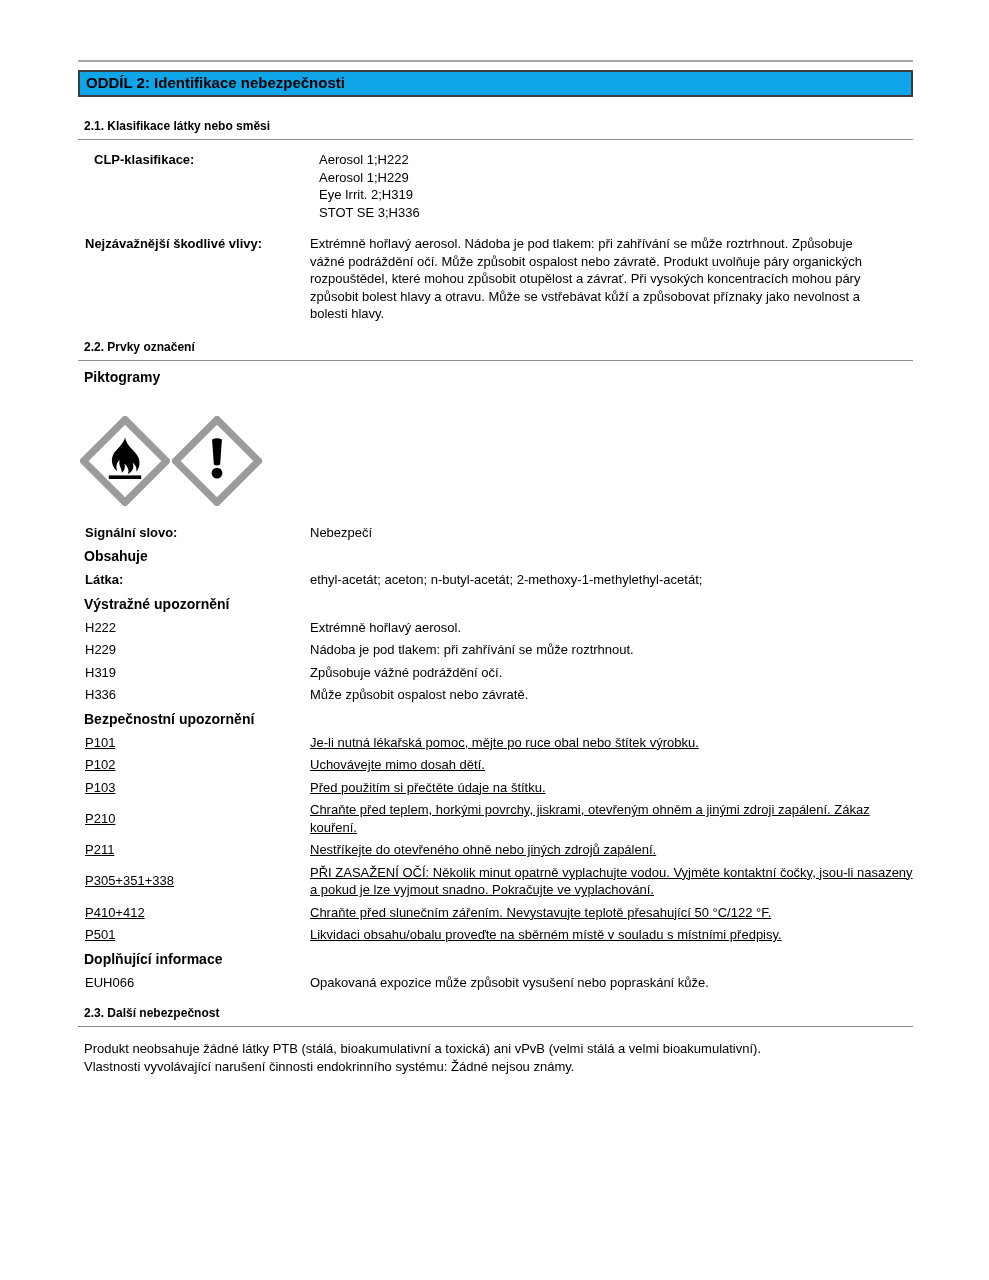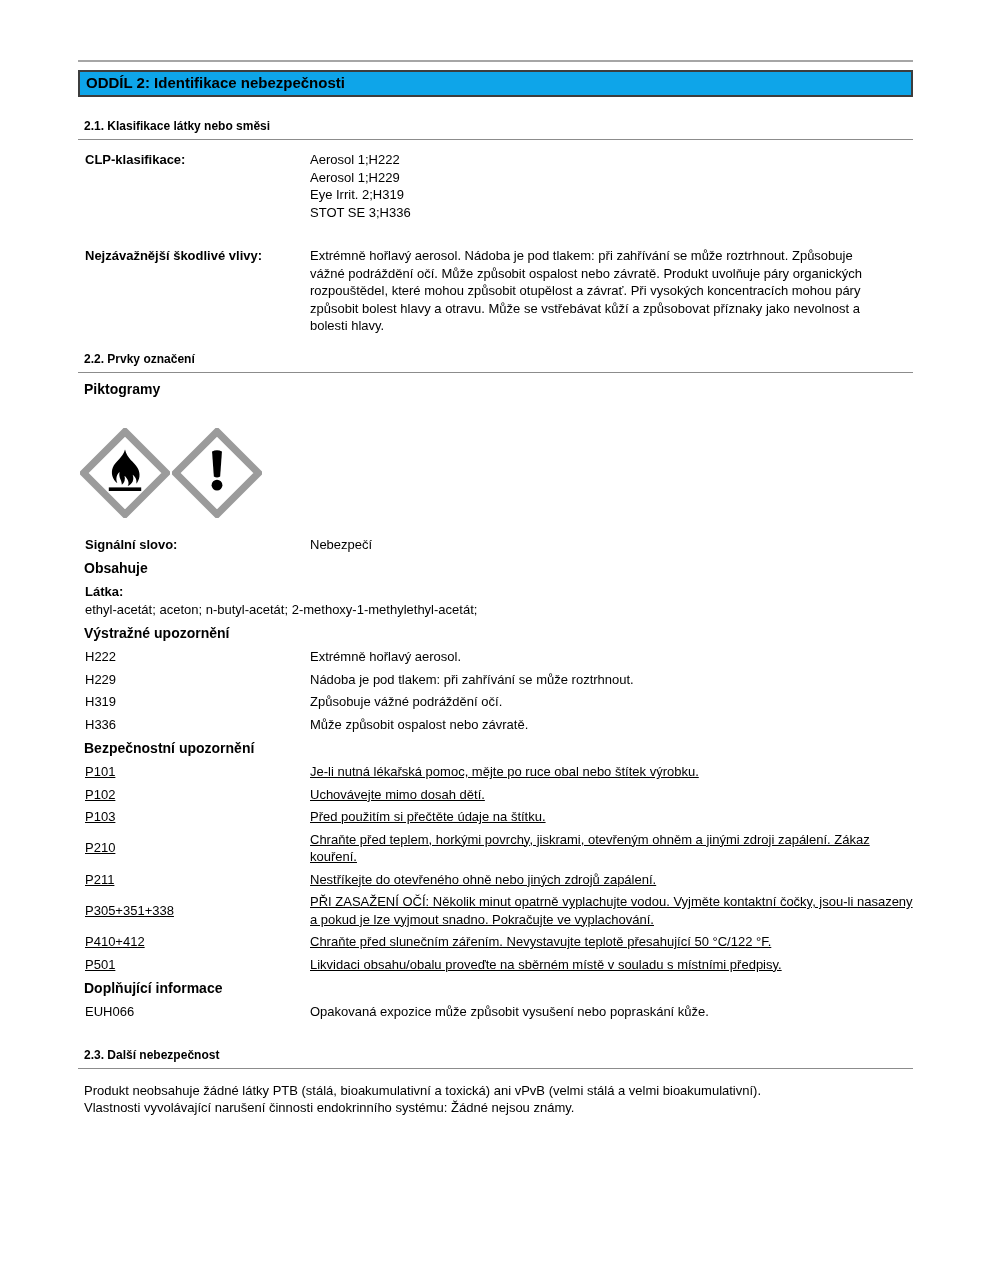--- a/index.html
+++ b/index.html
@@ -59,23 +59,23 @@
   }
   .row.center { align-items: center; text-decoration: underline; }
   .row .label {
     width: 225px;
     flex-shrink: 0;
   }
   .row .bold { font-weight: bold; }
   .row .text { flex: 1; }
   .row .text.narrow { max-width: 575px; }
   .mt-8  { margin-top: 8px; }
-  .mt-11 { margin-top: 11px; }
-  .mt-12 { margin-top: 0; flex-direction: column; }
-  .mt-14 { margin-top: 26px; }
+  .mt-11 { margin-top: 11px; margin-left: 9px; }
+  .mt-12 { margin-top: 0; }
+  .mt-14 { margin-top: 14px; }
   .mt-16 { margin-top: 16px; }
   .mt-21 { margin-top: 21px; }
   .pictograms {
     margin-top: 30px;
     padding-left: 2px;
     display: flex;
     gap: 2px;
     margin-bottom: 18px;
   }
   .pictograms svg { display: block; }

